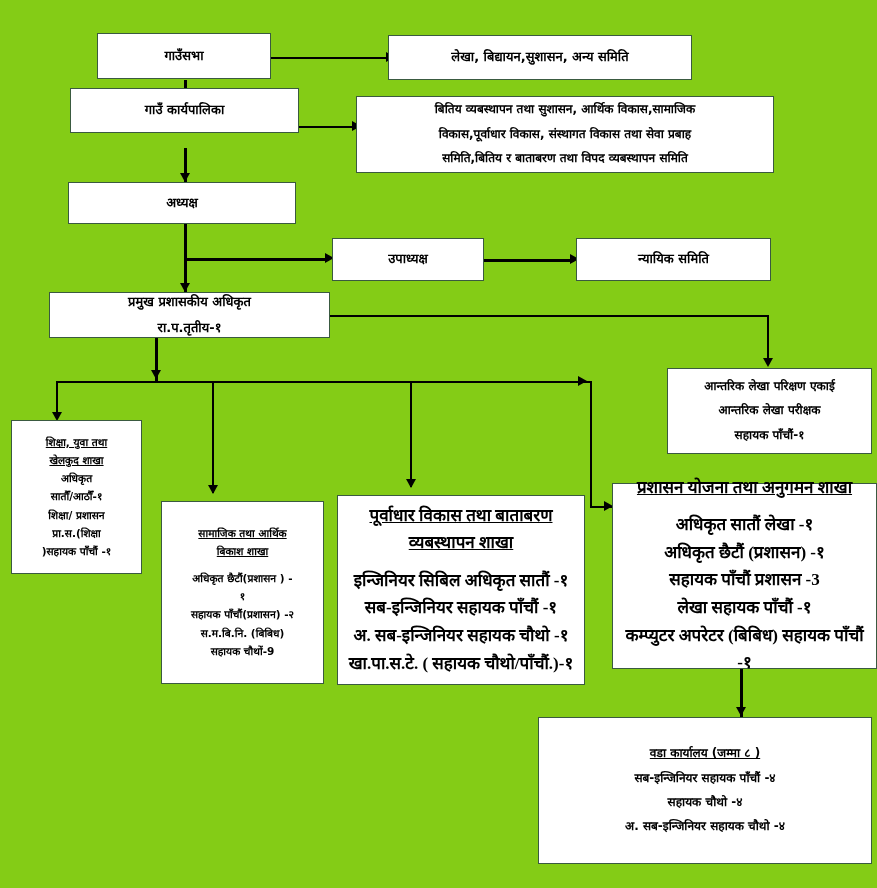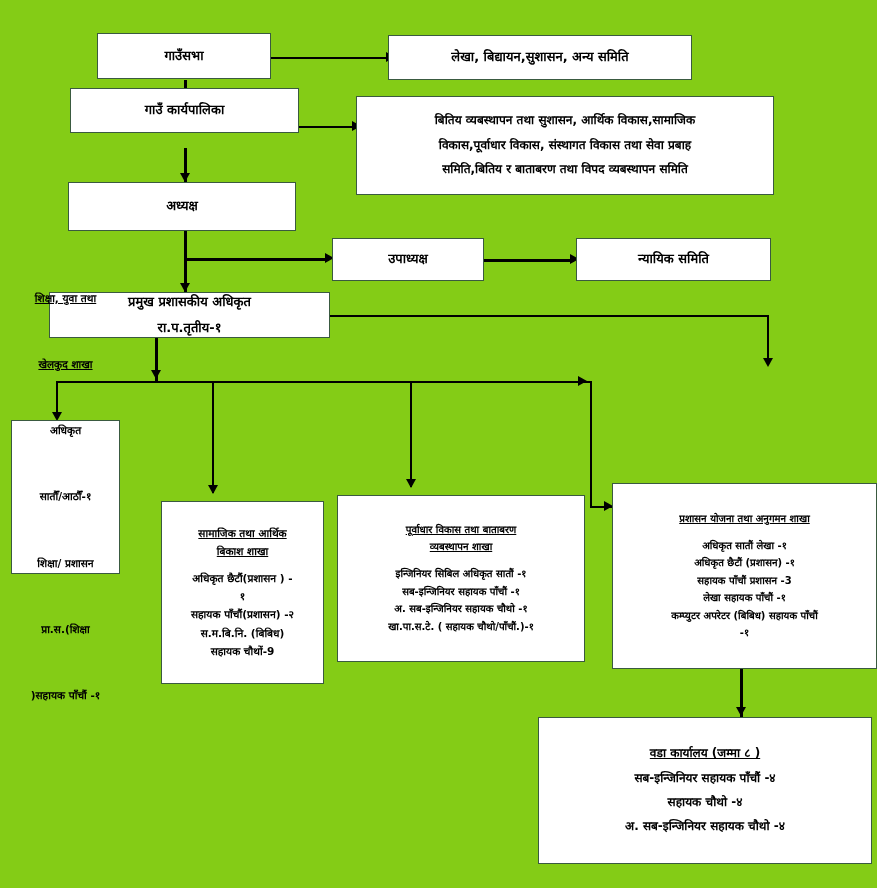--- a/index.html
+++ b/index.html
@@ -36,21 +36,21 @@
     display: block;
     width: 100%;
     line-height: 1.45;
     white-space: nowrap;
   }
   .node .line.uline {
     text-decoration: underline;
   }
   .fs13 { font-size: 13px; }
   .fs12 { font-size: 12px; }
-  .fs11 { font-size: 10px; }
+  .fs11 { font-size: 17px; font-family: Liberation Serif, serif; }
   .fs105 { font-size: 10.5px; }
   .pad-sm { padding: 4px 6px; }
   .pad-md { padding: 6px 8px; }
   .gap4 > .line { margin: 1.5px 0; }
   .gap7 > .line { margin: 3.5px 0; }
 
   
   .conn {
     position: absolute;
     background: #000000;
@@ -132,65 +132,70 @@
   </div>
 
   <div class="node fs13 pad-sm" style="left:388px; top:35px; width:304px; height:45px;">
     <span class="line">लेखा, बिद्यायन,सुशासन, अन्य समिति</span>
   </div>
 
   <div class="node fs13 pad-sm" style="left:70px; top:88px; width:229px; height:45px;">
     <span class="line">गाउँ कार्यपालिका</span>
   </div>
 
-  <div class="node fs12 pad-md gap7" style="left:356px; top:96px; width:418px; height:99px;">
+  <div class="node fs12 pad-md gap7" style="left:356px; top:96px; width:418px; height:77px;">
     <span class="line">बितिय व्यबस्थापन तथा सुशासन, आर्थिक विकास,सामाजिक</span>
     <span class="line">विकास,पूर्वाधार विकास, संस्थागत विकास तथा सेवा प्रबाह</span>
     <span class="line">समिति,बितिय र बाताबरण तथा विपद व्यबस्थापन समिति</span>
   </div>
 
-  <div class="node fs13 pad-sm" style="left:68px; top:182px; width:228px; height:49px;">
+  <div class="node fs13 pad-sm" style="left:68px; top:182px; width:228px; height:42px;">
     <span class="line">अध्यक्ष</span>
   </div>
 
   <div class="node fs13 pad-sm" style="left:576px; top:238px; width:195px; height:43px;">
     <span class="line">न्यायिक समिति</span>
   </div>
 
   <div class="node fs13 pad-sm" style="left:332px; top:238px; width:152px; height:43px;">
     <span class="line">उपाध्यक्ष</span>
   </div>
 
   <div class="node fs13 pad-md gap7" style="left:49px; top:292px; width:281px; height:46px;">
     <span class="line">प्रमुख प्रशासकीय अधिकृत</span>
     <span class="line">रा.प.तृतीय-१</span>
   </div>
 
-
-  <div class="node fs105 pad-sm gap4" style="left:11px; top:420px; width:109px; height:154px;gap:48px;">
+  <div class="node fs12 pad-md gap7" style="left:667px; top:368px; width:205px; height:86px;">
+    <span class="line">आन्तरिक लेखा परिक्षण एकाई</span>
+    <span class="line">आन्तरिक लेखा परीक्षक</span>
+    <span class="line">सहायक पाँचौं-१</span>
+  </div>
+
+  <div class="node fs105 pad-sm gap4" style="left:11px; top:420px; width:131px; height:154px;">
     <span class="line uline">शिक्षा, युवा तथा</span>
     <span class="line uline">खेलकुद शाखा</span>
     <span class="line">अधिकृत</span>
     <span class="line">सातौँ/आठौँ-१</span>
     <span class="line">शिक्षा/ प्रशासन</span>
     <span class="line">प्रा.स.(शिक्षा</span>
     <span class="line">)सहायक पाँचौं -१</span>
   </div>
 
   <div class="node fs105 pad-sm gap4" style="left:161px; top:501px; width:163px; height:183px;">
     <span class="line uline">सामाजिक तथा आर्थिक</span>
     <span class="line uline">बिकाश शाखा</span>
     <span class="line" style="margin-top:10px;">अधिकृत छैटौं(प्रशासन ) -</span>
     <span class="line">१</span>
     <span class="line">सहायक पाँचौं(प्रशासन) -२</span>
     <span class="line">स.म.बि.नि. (बिबिध)</span>
     <span class="line">सहायक चौथों-9</span>
   </div>
 
-  <div class="node fs11 pad-md gap4" style="left:337px; top:495px; width:248px; height:167px;">
+  <div class="node fs11 pad-md gap4" style="left:337px; top:495px; width:248px; height:190px;">
     <span class="line uline">पूर्वाधार विकास तथा बाताबरण</span>
     <span class="line uline">व्यबस्थापन शाखा</span>
     <span class="line" style="margin-top:11px;">इन्जिनियर सिबिल अधिकृत सातौं -१</span>
     <span class="line">सब-इन्जिनियर सहायक पाँचौं -१</span>
     <span class="line">अ. सब-इन्जिनियर सहायक चौथो -१</span>
     <span class="line">खा.पा.स.टे. ( सहायक चौथो/पाँचौं.)-१</span>
   </div>
 
   <div class="node fs11 pad-md gap4" style="left:612px; top:483px; width:265px; height:186px;">
     <span class="line uline">प्रशासन योजना तथा अनुगमन शाखा</span>

